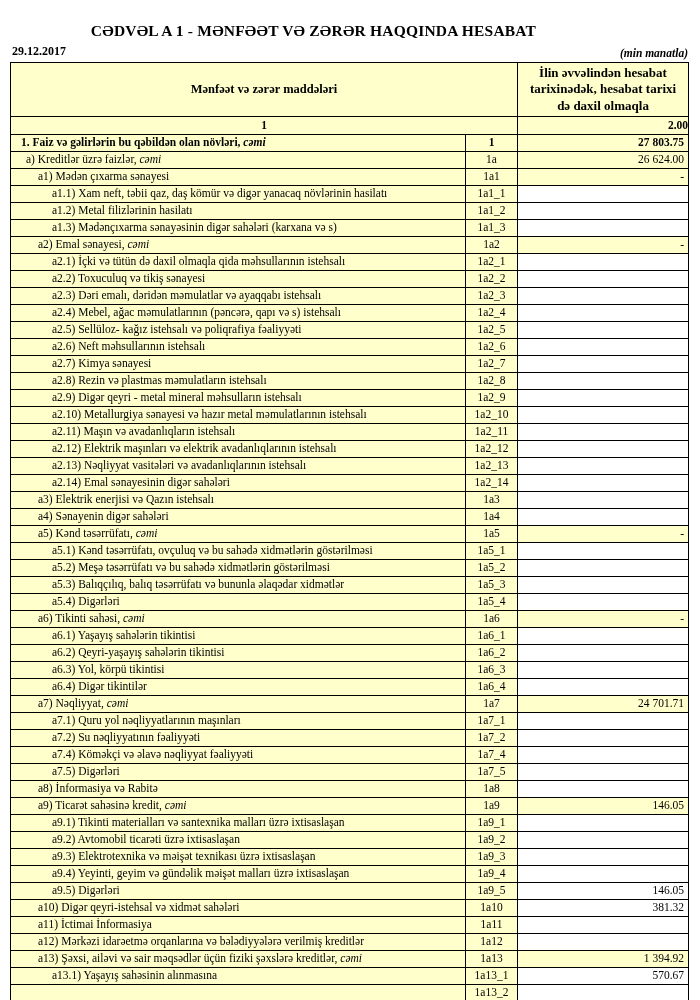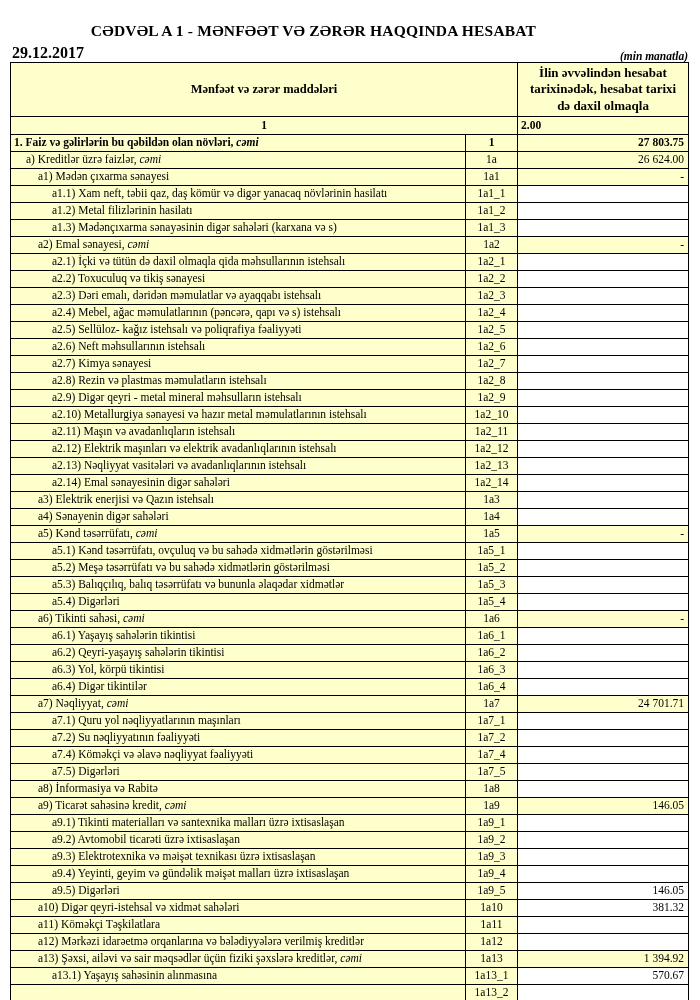--- a/index.html
+++ b/index.html
@@ -1,30 +1,30 @@
 <!DOCTYPE html>
 <html><head>
 <meta charset="utf-8">
 <style>
   html,body{margin:0;padding:0;}
   body{width:700px;height:1000px;background:#ffffff;font-family:"Liberation Serif",serif;color:#000;position:relative;}
   .title{position:absolute;top:22px;left:0;width:627px;text-align:center;font-weight:bold;font-size:15.5px;letter-spacing:.2px;}
   .meta-row{position:absolute;top:44px;left:12px;width:676px;display:flex;justify-content:space-between;align-items:flex-end;}
-  .date{font-size:16px;font-weight:bold;}
+  .date{font-size:12px;font-weight:bold;}
   .unit{font-size:11.5px;font-style:italic;font-weight:bold;}
   table.rpt{position:absolute;left:10px;top:62px;width:678px;border-collapse:collapse;table-layout:fixed;}
   .rpt td,.rpt th{border:1.5px solid #000;background:#FFFFCC;font-size:11.5px;padding:0 3px;height:16px;line-height:1.1;overflow:hidden;white-space:nowrap;font-weight:normal;}
   .rpt th{white-space:normal;font-weight:bold;text-align:center;vertical-align:middle;}
   th.items-header{font-size:12.5px;}
   th.value-header{font-size:13px;line-height:1.25;height:46px;padding:2px 6px;}
   tr.num td{font-weight:bold;height:17px;}
   td.num-left{text-align:center;}
-  td.num-right{text-align:left;padding-right:16px;}
+  td.num-right{text-align:right;padding-right:0;}
   td.lbl{text-align:left;}
-  td.ind0{padding-left:3px;}
+  td.ind0{padding-left:10px;}
   td.ind1{padding-left:15px;}
   td.ind2{padding-left:27px;}
   td.ind3{padding-left:41px;}
   td.code{text-align:center;}
   td.val{text-align:right;padding-right:4px;}
   td.val.white{background:#ffffff;}
   tr.boldrow td{font-weight:bold;}
   i{font-style:italic;}
 </style>
 </head>
@@ -278,21 +278,21 @@
         <td class="lbl ind3"><span>a9.5) Digərləri</span></td>
         <td class="code">1a9_5</td>
         <td class="val white">146.05</td>
       </tr>
       <tr>
         <td class="lbl ind2"><span>a10) Digər qeyri-istehsal və xidmət sahələri</span></td>
         <td class="code">1a10</td>
         <td class="val white">381.32</td>
       </tr>
       <tr>
-        <td class="lbl ind2"><span>a11) Köməkçi Təşkilatlara</span></td>
+        <td class="lbl ind2"><span>a11) İctimai İnformasiya</span></td>
         <td class="code">1a11</td>
         <td class="val white"></td>
       </tr>
       <tr>
         <td class="lbl ind2"><span>a12) Mərkəzi  idarəetmə orqanlarına və bələdiyyələrə verilmiş kreditlər</span></td>
         <td class="code">1a12</td>
         <td class="val white"></td>
       </tr>
       <tr>
         <td class="lbl ind2"><span>a13) Şəxsi, ailəvi və sair məqsədlər üçün fiziki şəxslərə kreditlər,</span> <i>cəmi</i></td>

